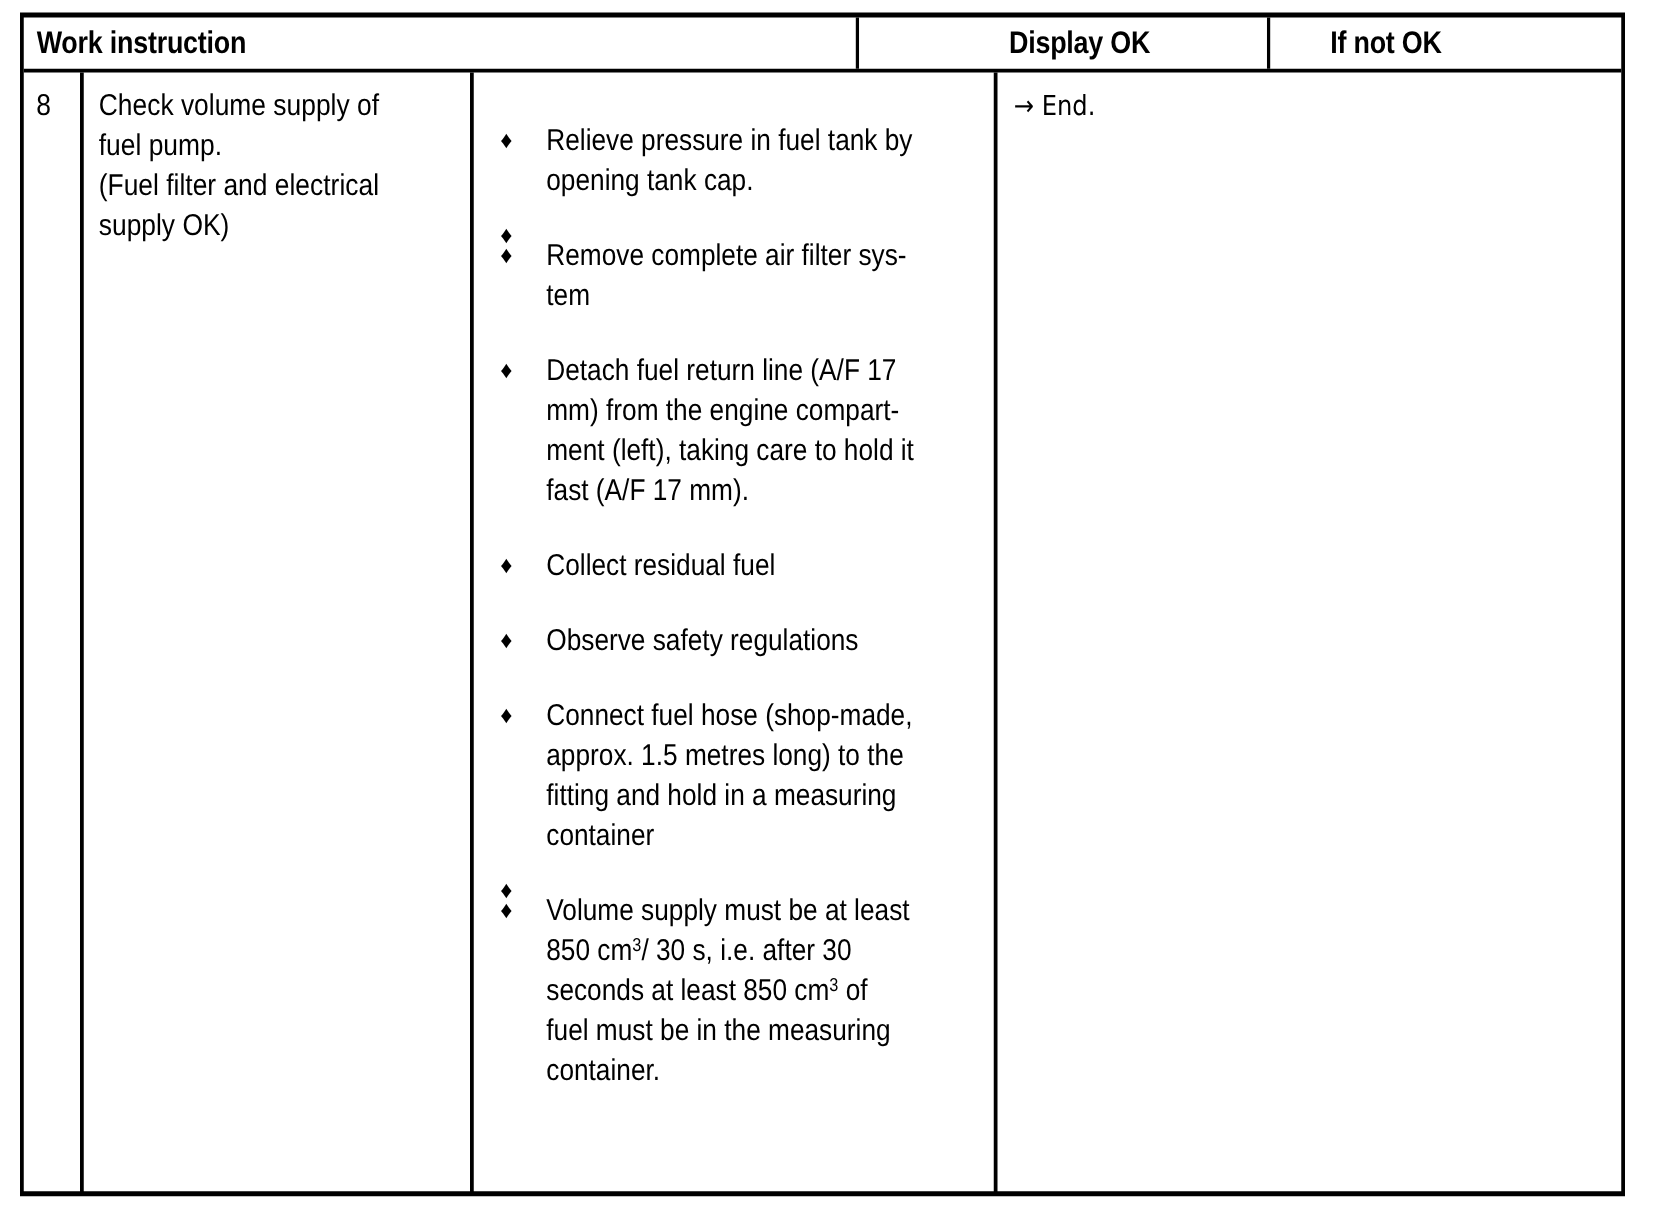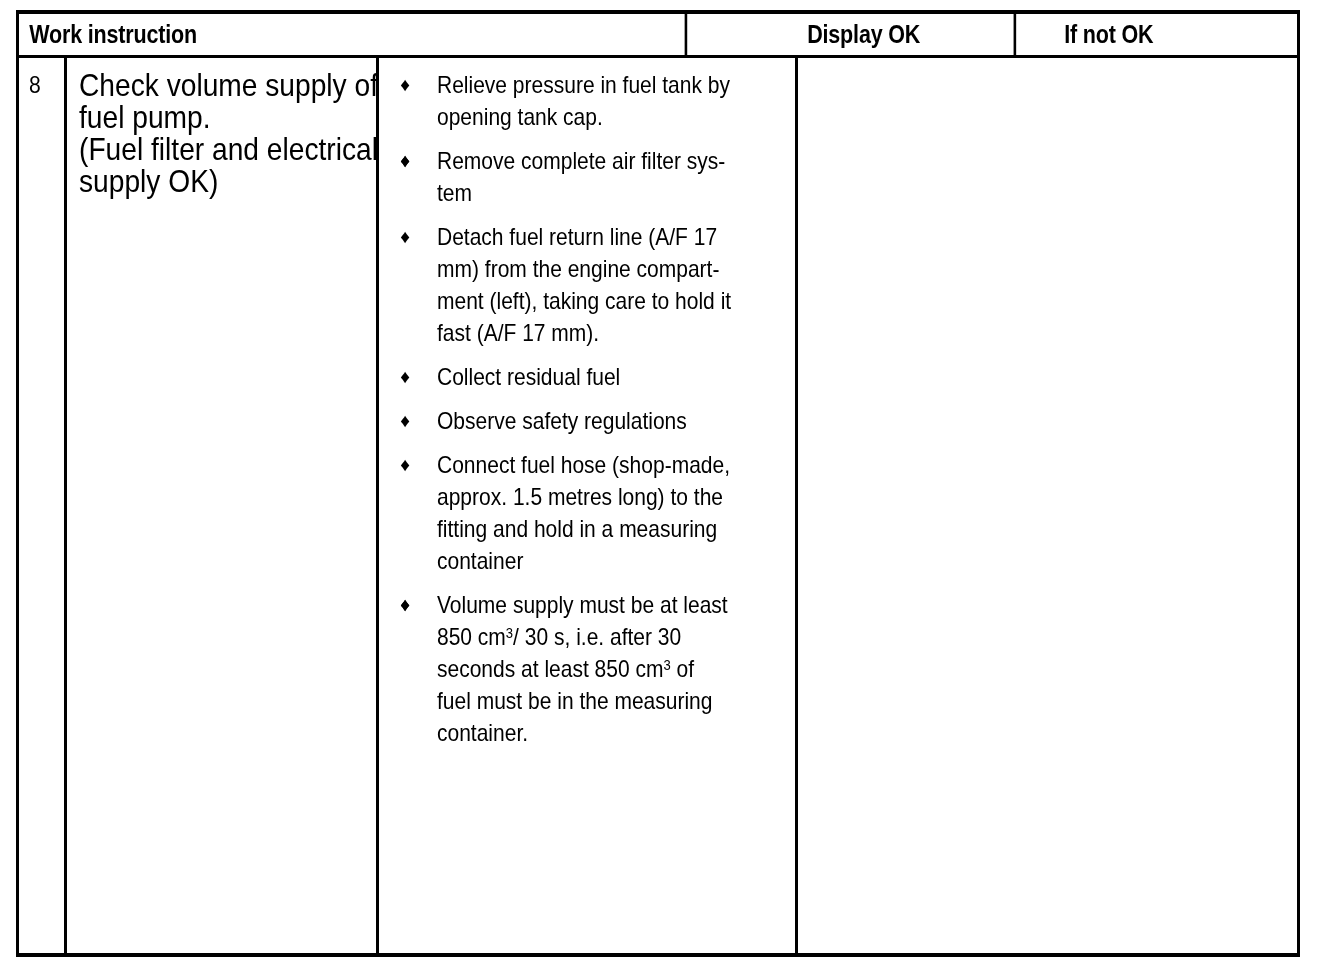--- a/index.html
+++ b/index.html
@@ -100,21 +100,21 @@
   .cell-step .step-num {
     display: inline-block;
     transform: scaleX(0.88);
     transform-origin: left top;
   }
 
   .cell-desc {
     width: 312px;
     border-right: 3px solid #000;
     padding: 11px 8px 0 12px;
-    font-size: 32px;
+    font-size: 24px;
     line-height: 32px;
   }
   .cell-desc .desc-line {
     display: block;
     white-space: nowrap;
     transform: scaleX(0.88);
     transform-origin: left top;
   }
 
   .cell-actions {
@@ -156,20 +156,21 @@
     position: absolute;
     left: 8px;
     top: 0;
     width: 16px;
     line-height: 32px;
     font-size: 19px;
     text-align: center;
   }
   .bullet-text {
     display: block;
+    margin-top: 28px;
   }
   .bullet-text .bline {
     display: block;
     white-space: nowrap;
     transform: scaleX(0.875);
     transform-origin: left top;
   }
   .bullet-text sup {
     font-size: 0.62em;
     vertical-align: baseline;
@@ -282,18 +283,21 @@
                 <span class="bline"><span>850 cm</span><sup>3</sup><span>/ 30 s, i.e. after 30</span></span>
                 <span class="bline"><span>seconds at least 850 cm</span><sup>3</sup><span> of</span></span>
                 <span class="bline"><span>fuel must be in the measuring</span></span>
                 <span class="bline"><span>container.</span></span>
               </span>
           </li>
 
         </ul>
       </div>
 
+      <div class="cell cell-result">
+        <span class="result-text arrow-glyph">→ End.</span>
+      </div>
 
     </div>
 
   </div>
 
 </div>
 
 </body></html>

